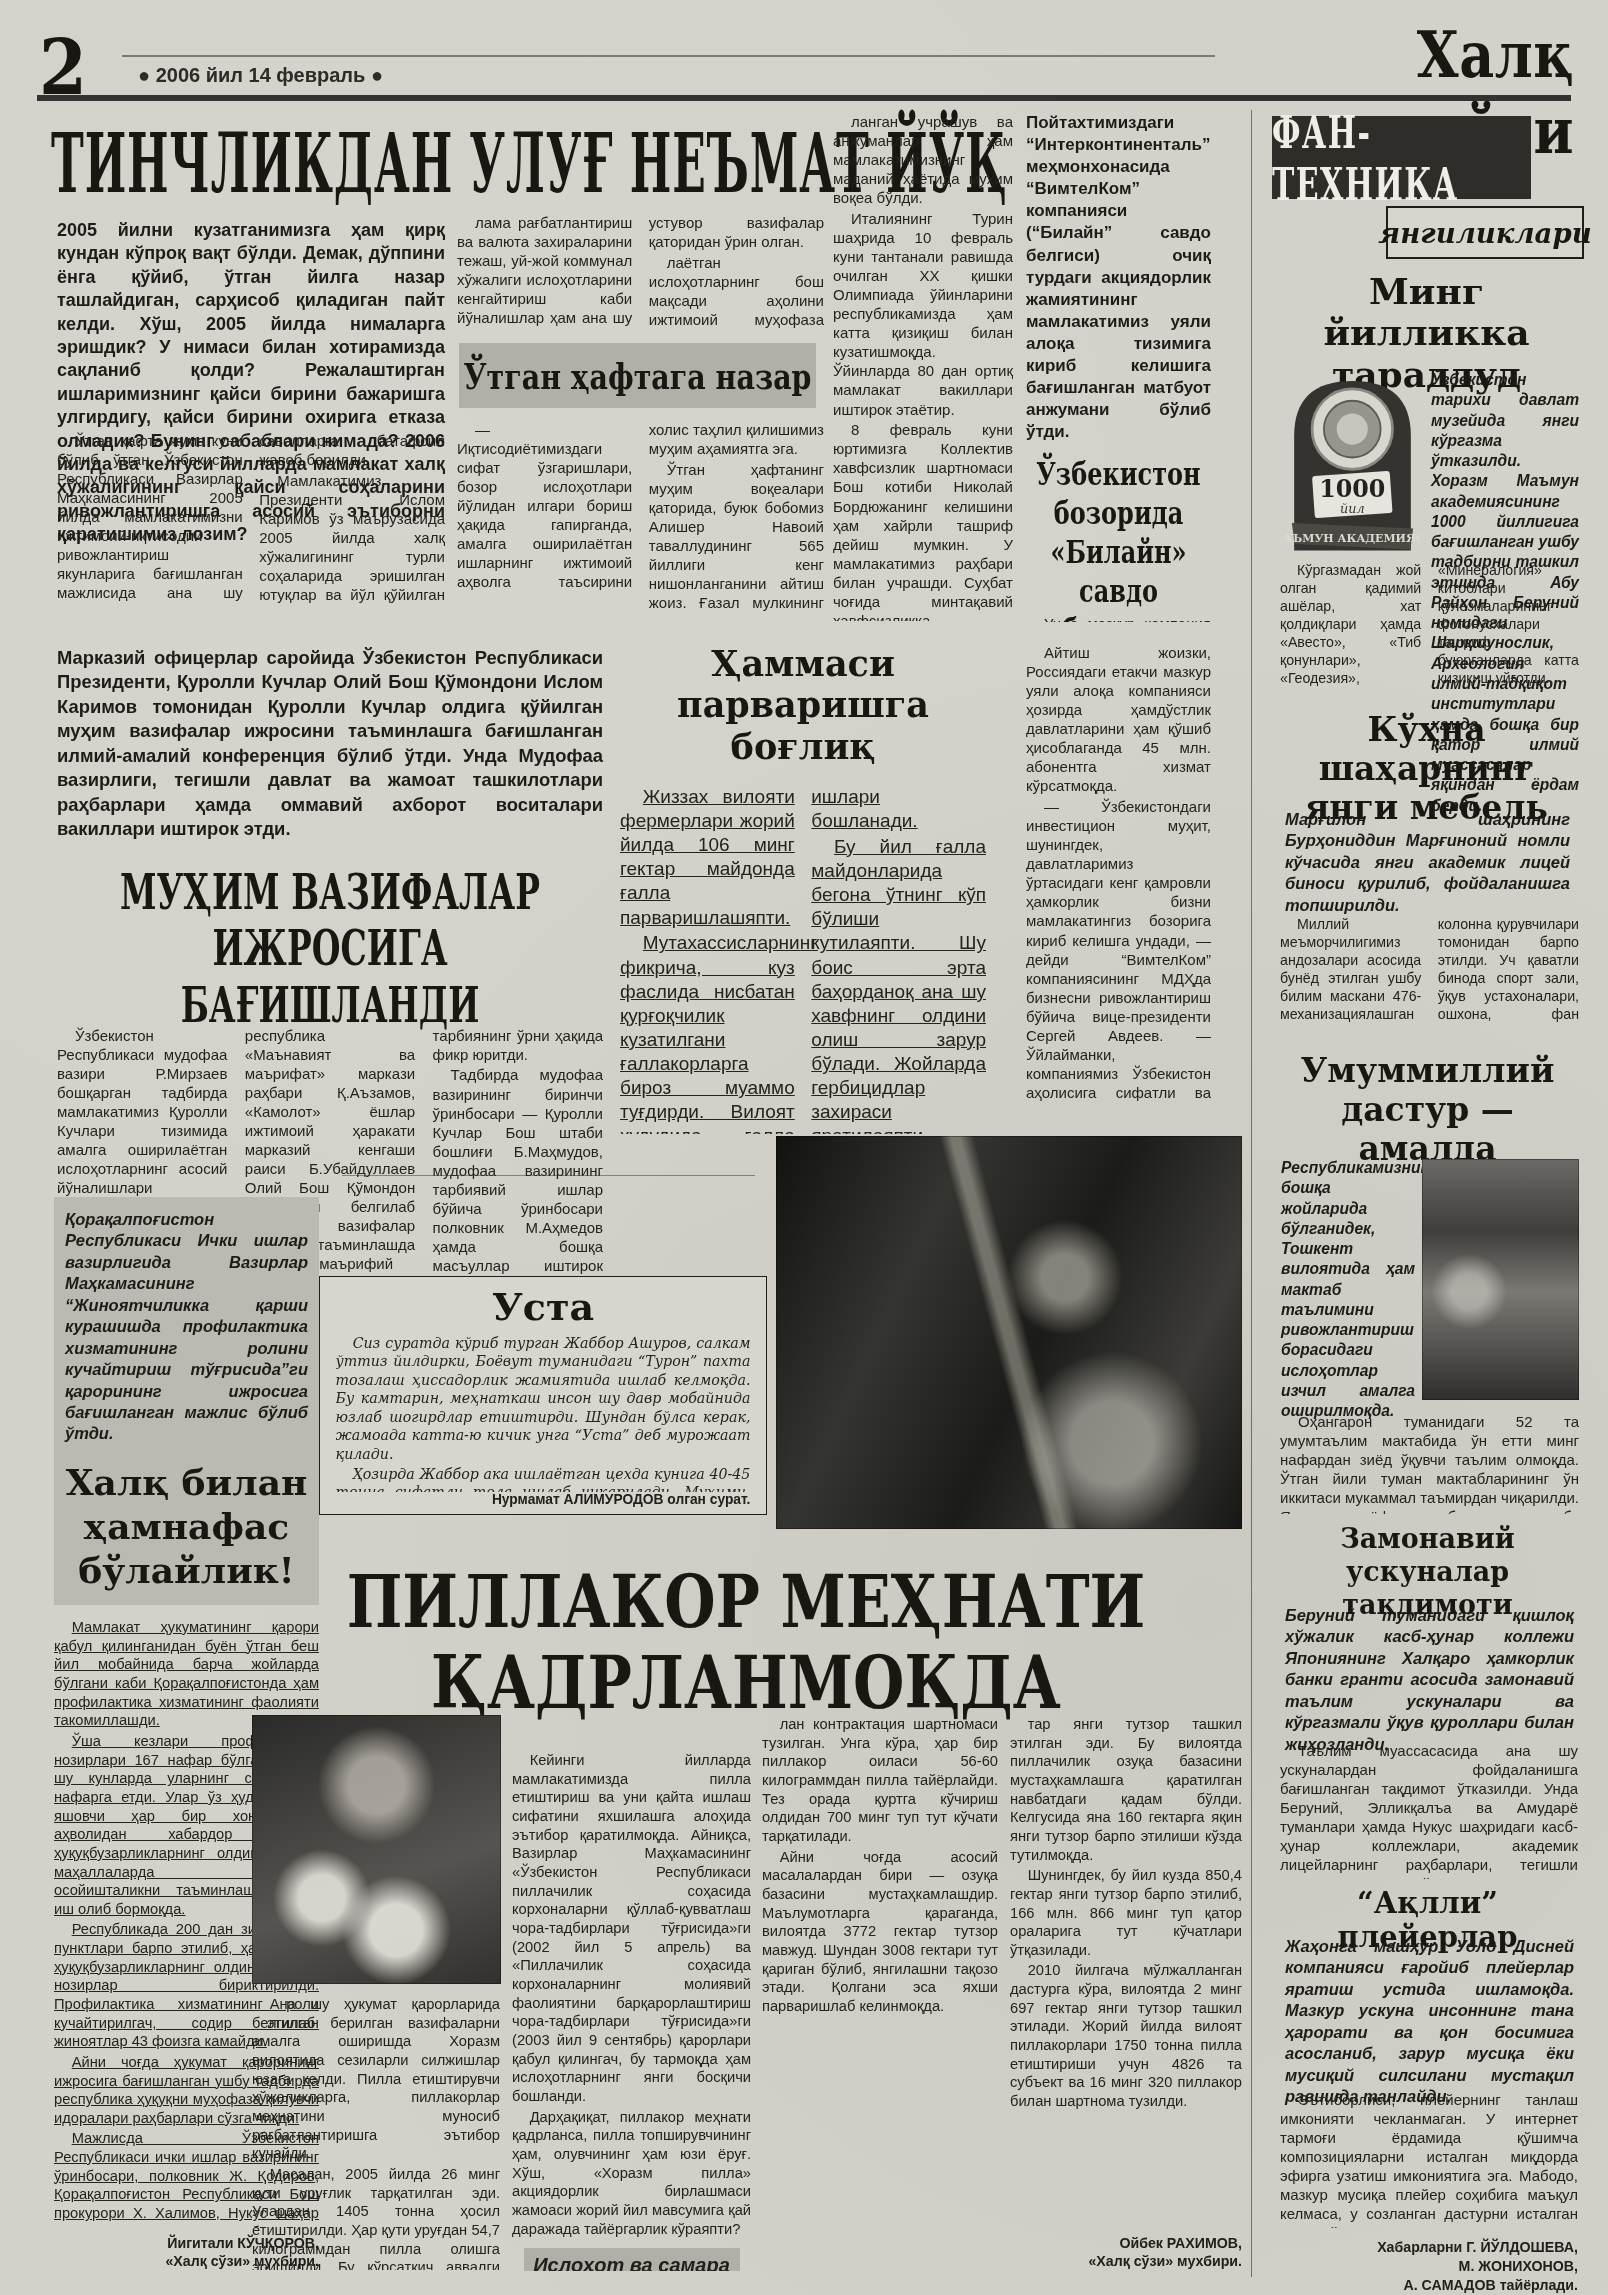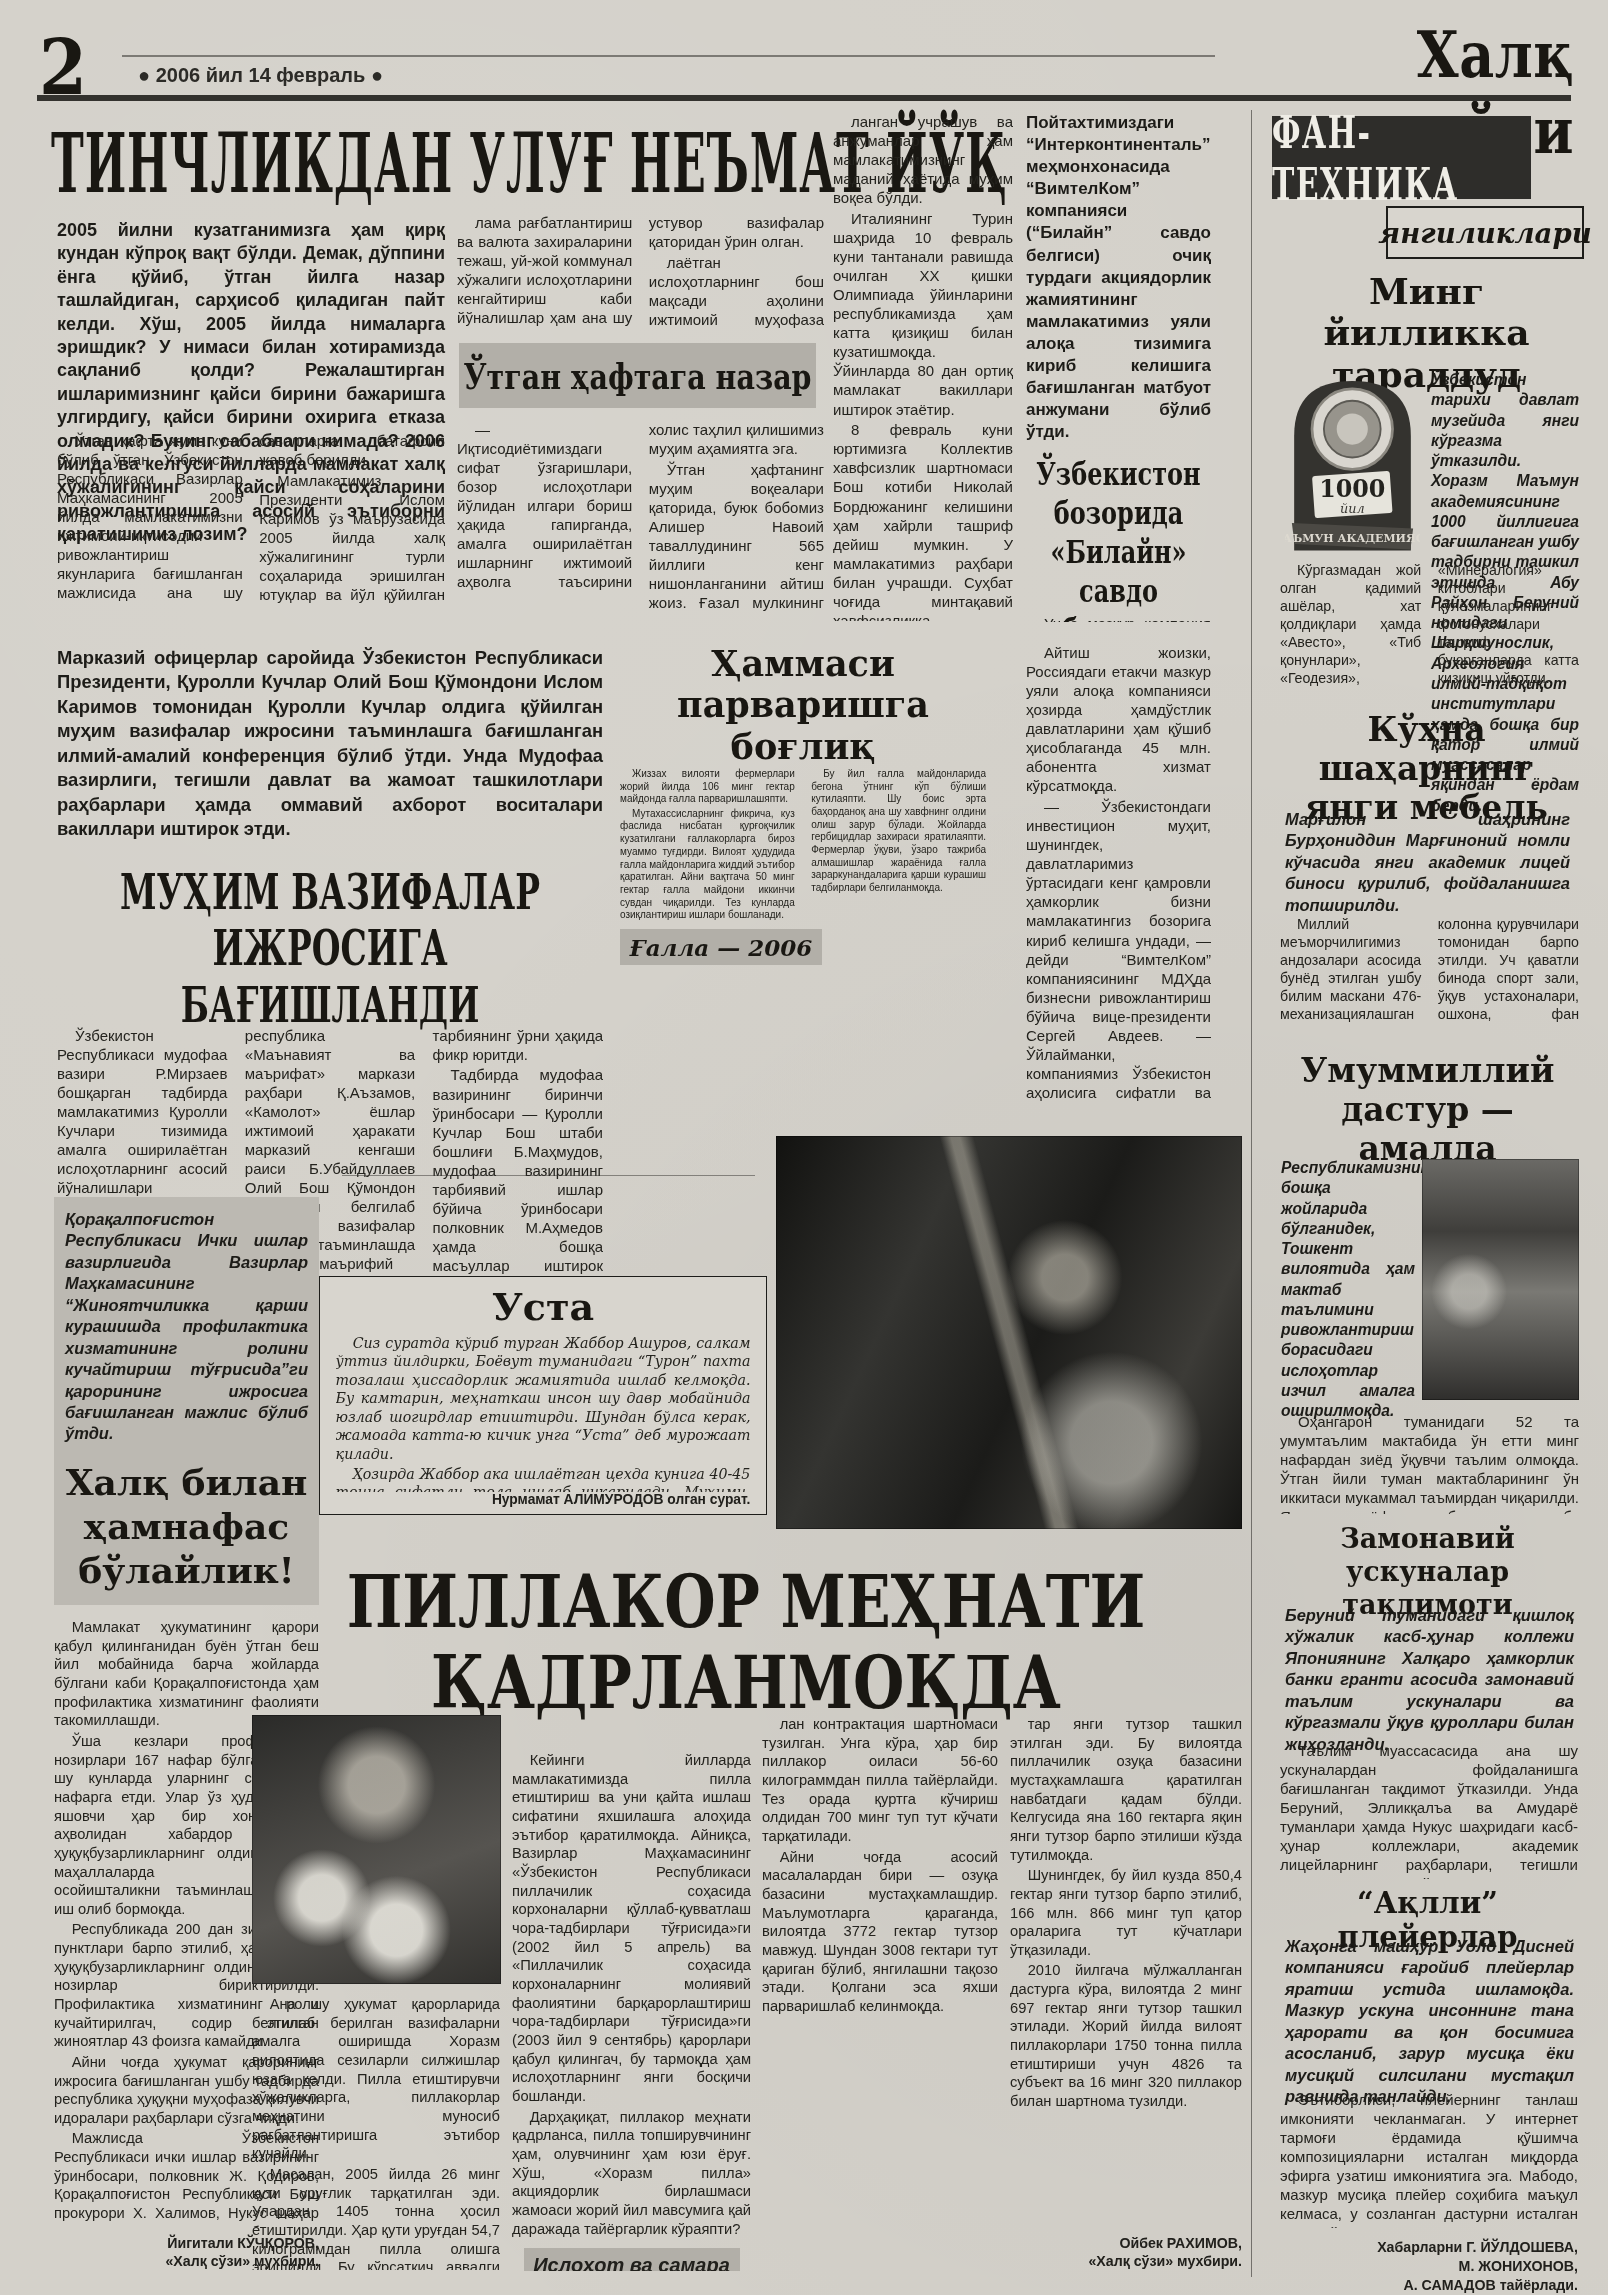--- a/index.html
+++ b/index.html
@@ -109,39 +109,39 @@
         <p>Анжуманда Ўзбекистон Қаҳрамони, Халқ шоири А.Орипов, республика «Маънавият ва маърифат» маркази раҳбари Қ.Аъзамов, «Камолот» ёшлар ижтимоий ҳаракати марказий кенгаши раиси Б.Убайдуллаев Олий Бош Қўмондон томонидан белгилаб берилган вазифалар ижросини таъминлашда маънавий-маърифий тарбиянинг ўрни ҳақида фикр юритди.</p>
         <p>Тадбирда мудофаа вазирининг биринчи ўринбосари — Қуролли Кучлар Бош штаби бошлиғи Б.Маҳмудов, мудофаа вазирининг тарбиявий ишлар бўйича ўринбосари полковник М.Аҳмедов ҳамда бошқа масъуллар иштирок этди.</p>
       </div>
     <div class="byline">Жасур КЕНГБОЕВ,
 ЎзА</div>
   </div>
 
   <div class="abs vflex clip" style="left:620px;top:643px;width:366px;height:491px;">
     <div class="serifhead prel" style="font-size:35px;line-height:1.18;text-align:center;">Ҳаммаси
 парваришга боғлиқ</div>
-    <div class="bodytext cols2" style="margin-top:1px;font-size:10px;">
+    <div class="bodytext cols2" style="margin-top:18px;font-size:19px;text-decoration:underline;">
         <p>Жиззах вилояти фермерлари жорий йилда 106 минг гектар майдонда ғалла парваришлашяпти.</p>
         <p>Мутахассисларнинг фикрича, куз фаслида нисбатан қурғоқчилик кузатилгани ғаллакорларга бироз муаммо туғдирди. Вилоят ҳудудида ғалла майдонларига жиддий эътибор қаратилган. Айни вақтгача 50 минг гектар ғалла майдони иккинчи сувдан чиқарилди. Тез кунларда озиқлантириш ишлари бошланади.</p>
         <p>Бу йил ғалла майдонларида бегона ўтнинг кўп бўлиши кутилаяпти. Шу боис эрта баҳорданоқ ана шу хавфнинг олдини олиш зарур бўлади. Жойларда гербицидлар захираси яратилаяпти. Фермерлар ўқуви, ўзаро тажриба алмашишлар жараёнида ғалла зараркунандаларига қарши курашиш тадбирлари белгиланмоқда.</p>
       </div>
     <div class="graylabel ital serifhead" style="margin:7.3px 0;padding:4.6px 0;font-size:23px;width:202px;">Ғалла — 2006</div>
 
   </div>
 
   <div class="abs rule" style="left:342px;top:1175px;width:413px;height:1.4px;opacity:.5;"></div>
 
   <div class="abs vflex" style="left:54px;top:1197px;width:265px;height:1074px;">
     <div style="background:#bcb9b2;padding:12px 11px;">
       <div class="leadtxt ital" style="font-size:16.5px;">Қорақалпоғистон Республикаси Ички ишлар вазирлигида Вазирлар Маҳкамасининг “Жиноятчиликка қарши курашишда профилактика хизматининг ролини кучайтириш тўғрисида”ги қарорининг ижросига бағишланган мажлис бўлиб ўтди.</div>
       <div class="serifhead prel" style="font-size:36px;line-height:1.22;text-align:center;margin-top:16.5px;">Халқ билан
 ҳамнафас
 бўлайлик!</div>
     </div>
-    <div class="bodytext clip" style="margin-top:13px;font-size:14.7px;flex:1;">
+    <div class="bodytext clip" style="margin-top:13px;font-size:14.7px;flex:1;text-decoration:underline;">
         <p>Мамлакат ҳукуматининг қарори қабул қилинганидан буён ўтган беш йил мобайнида барча жойларда бўлгани каби Қорақалпоғистонда ҳам профилактика хизматининг фаолияти такомиллашди.</p>
         <p>Ўша кезлари профилактика нозирлари 167 нафар бўлган бўлса, шу кунларда уларнинг сафи 311 нафарга етди. Улар ўз ҳудудларида яшовчи ҳар бир хонадоннинг аҳволидан хабардор бўлиб, ҳуқуқбузарликларнинг олдини олиш, маҳаллаларда тинчлик-осойишталикни таъминлаш бўйича иш олиб бормоқда.</p>
         <p>Республикада 200 дан зиёд таянч пунктлари барпо этилиб, ҳар бирига ҳуқуқбузарликларнинг олдини олувчи нозирлар бириктирилди. Профилактика хизматининг роли кучайтирилгач, содир этилган жиноятлар 43 фоизга камайди.</p>
         <p>Айни чоғда ҳукумат қарорининг ижросига бағишланган ушбу тадбирда республика ҳуқуқни муҳофаза қилувчи идоралари раҳбарлари сўзга чиқди.</p>
         <p>Мажлисда Ўзбекистон Республикаси ички ишлар вазирининг ўринбосари, полковник Ж. Қодиров, Қорақалпоғистон Республикаси Бош прокурори Х. Халимов, Нукус шаҳар ҳокими М. Вердиқулов ва бошқалар қарор ижросини янада кучайтиришга доир фикр-мулоҳазаларини билдирди.</p>
       </div>
     <div class="byline">Йигитали КЎЧҚОРОВ,
 «Халқ сўзи» мухбири.</div>
   </div>
 

